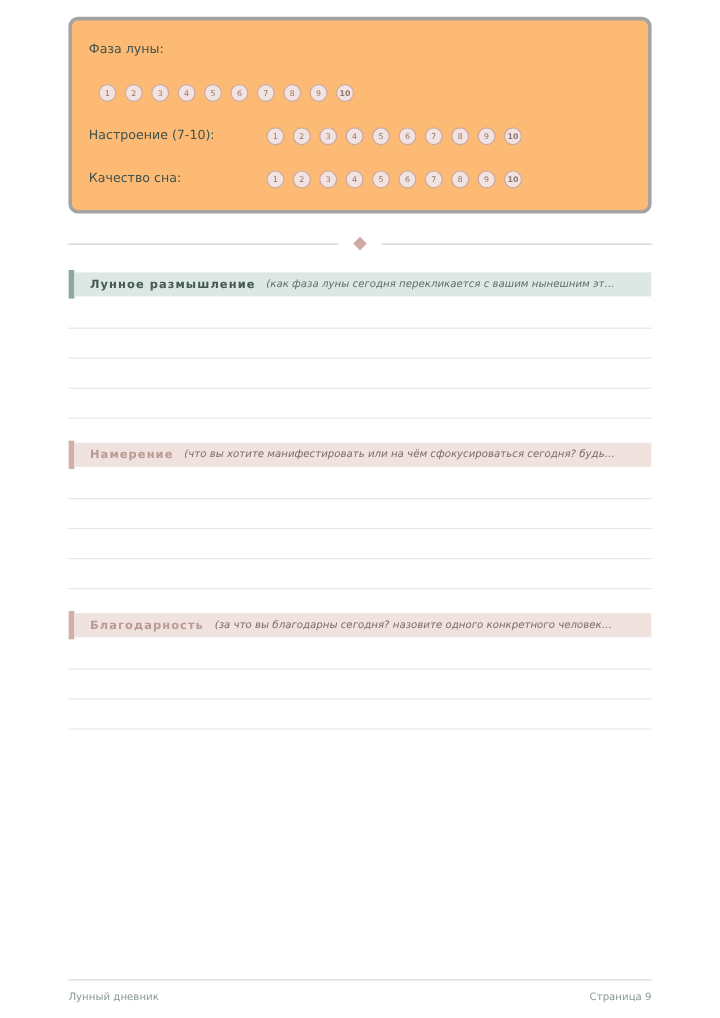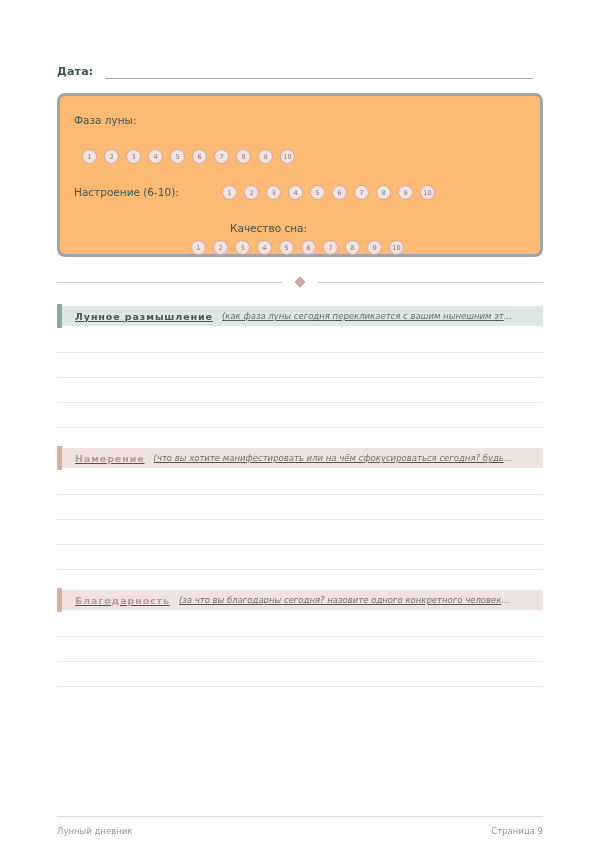--- a/index.html
+++ b/index.html
@@ -56,21 +56,21 @@
     border-radius: 8px;
     padding: 13px 14px 14px 14px;
     box-sizing: border-box;
   }
   .tracker-row {
     display: flex;
     align-items: center;
     height: 23px;
     margin-bottom: 13px;
   }
-  .tracker-row:last-child { margin-bottom: 0; flex-direction: column; }
+  .tracker-row:last-child { margin-bottom: 0; }
   .tracker-label {
     font-size: 10.5px;
     color: #3f534d;
     white-space: nowrap;
     line-height: 23px;
   }
   .scale {
     display: flex;
     align-items: center;
     margin-left: 8px;
@@ -81,21 +81,21 @@
     border-radius: 50%;
     border: 1px solid #c9a9a3;
     background: #f2e3e0;
     color: #8d7570;
     font-size: 6.5px;
     line-height: 15px;
     text-align: center;
     margin-right: 7px;
     box-sizing: border-box;
   }
-  .scale-dot:last-child { margin-right: 13px; }
+  .scale-dot:last-child { margin-right: 13px; font-weight: bold; }
 
   
   .lbl-energy  { width: 140px; }
   .lbl-mood    { width: 140px; }
   .lbl-sleep   { width: 140px; }
 
   
   .divider {
     display: flex;
     align-items: center;
@@ -131,21 +131,20 @@
   .header-body {
     flex: 1;
     height: 20px;
     display: flex;
     align-items: center;
     padding-left: 13px;
     padding-right: 28px;
     overflow: hidden;
     white-space: nowrap;
     box-sizing: border-box;
-    text-decoration: underline;
   }
   .section-title {
     font-size: 9.5px;
     font-weight: bold;
     letter-spacing: 0.9px;
     white-space: nowrap;
   }
   .section-hint {
     font-size: 8.5px;
     font-style: italic;
@@ -195,24 +194,20 @@
   .footer-text {
     font-size: 8.5px;
     color: #8a9a94;
   }
 </style>
 </head>
 <body>
 
 <div class="page">
 
-  <div class="date-row">
-    <span class="date-label">Дата:</span>
-    <span class="date-line"></span>
-  </div>
 
   <div class="tracker-card">
     <div id="tracker-rows">
         <div class="tracker-row">
           <span class="tracker-label ">Фаза луны:</span>
           <span style="flex: 1 1 0%; height: 15px;"></span>
         </div>
         <div class="tracker-row">
           <div class="scale">
             <span class="scale-dot">1</span>
@@ -221,21 +216,21 @@
             <span class="scale-dot">4</span>
             <span class="scale-dot">5</span>
             <span class="scale-dot">6</span>
             <span class="scale-dot">7</span>
             <span class="scale-dot">8</span>
             <span class="scale-dot">9</span>
             <span class="scale-dot">10</span>
           </div>
         </div>
         <div class="tracker-row">
-          <span class="tracker-label lbl-mood">Настроение (6-10):</span>
+          <span class="tracker-label lbl-mood">Настроение (7-10):</span>
           <div class="scale">
             <span class="scale-dot">1</span>
             <span class="scale-dot">2</span>
             <span class="scale-dot">3</span>
             <span class="scale-dot">4</span>
             <span class="scale-dot">5</span>
             <span class="scale-dot">6</span>
             <span class="scale-dot">7</span>
             <span class="scale-dot">8</span>
             <span class="scale-dot">9</span>

